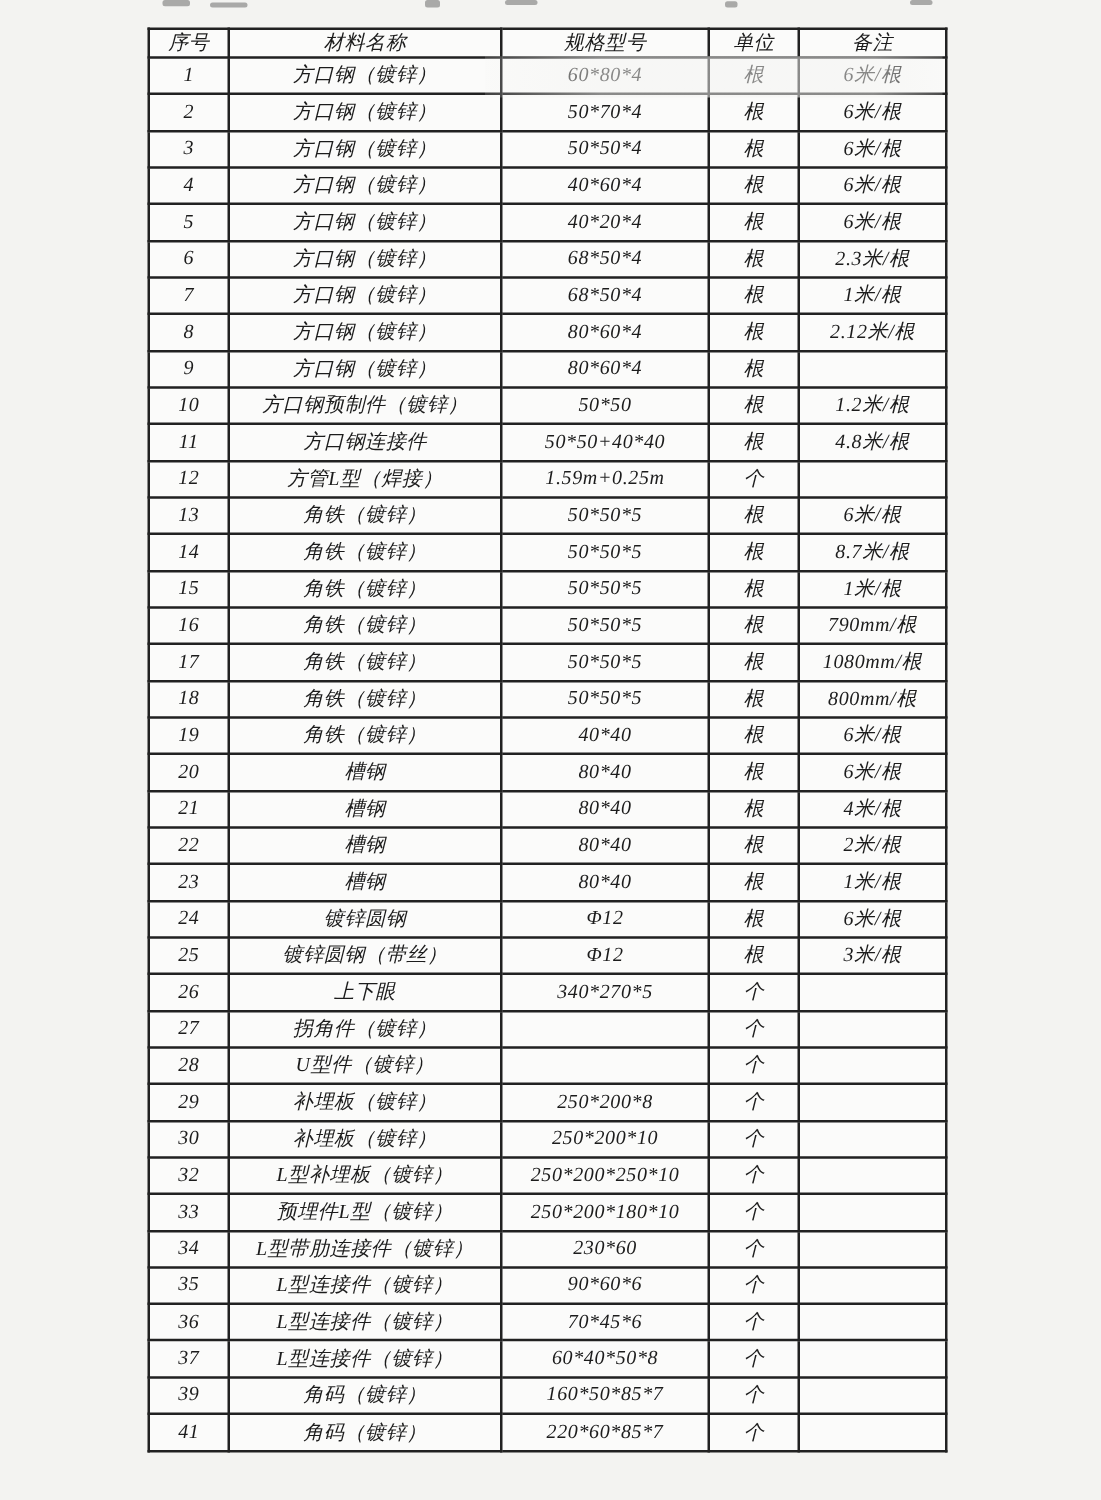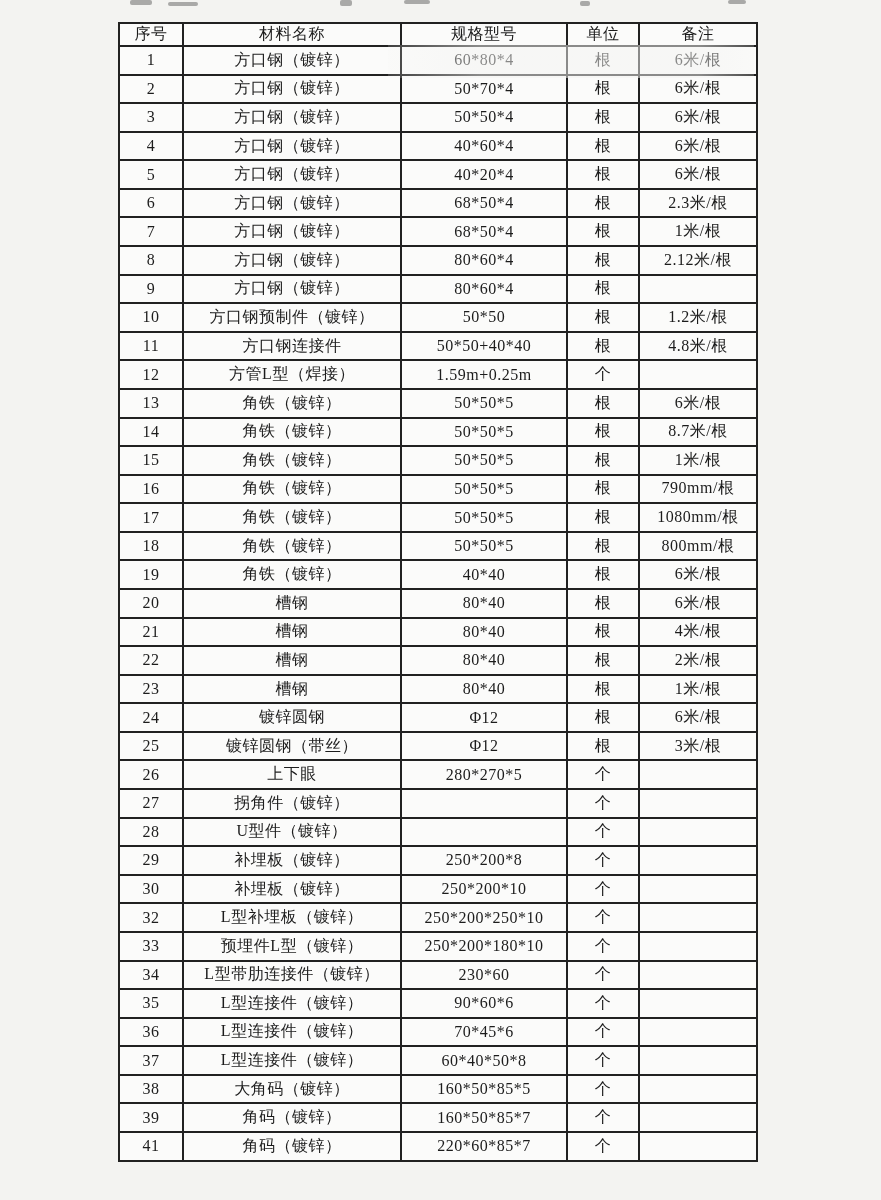--- a/index.html
+++ b/index.html
@@ -20,20 +20,21 @@
   }
   table.materials {
     position: absolute;
     left: 118px;
     top: 22px;
     width: 638px;
     height: 1140px;
     border-collapse: collapse;
     table-layout: fixed;
     background: var(--cell-bg, #fbfbfa);
+    font-style: italic;
   }
   table.materials th,
   table.materials td {
     border: 2px solid var(--table-border, #212121);
     text-align: center;
     vertical-align: middle;
     padding: 0;
     font-size: 16px;
     font-weight: normal;
     letter-spacing: 0.5px;
@@ -270,21 +271,21 @@
         <tr>
           <td>25</td>
           <td>镀锌圆钢（带丝）</td>
           <td>Φ12</td>
           <td>根</td>
           <td>3米/根</td>
         </tr>
         <tr>
           <td>26</td>
           <td>上下眼</td>
-          <td>280*270*5</td>
+          <td>340*270*5</td>
           <td>个</td>
           <td></td>
         </tr>
         <tr>
           <td>27</td>
           <td>拐角件（镀锌）</td>
           <td></td>
           <td>个</td>
           <td></td>
         </tr>
@@ -345,27 +346,20 @@
           <td></td>
         </tr>
         <tr>
           <td>37</td>
           <td>L型连接件（镀锌）</td>
           <td>60*40*50*8</td>
           <td>个</td>
           <td></td>
         </tr>
         <tr>
-          <td>38</td>
-          <td>大角码（镀锌）</td>
-          <td>160*50*85*5</td>
-          <td>个</td>
-          <td></td>
-        </tr>
-        <tr>
           <td>39</td>
           <td>角码（镀锌）</td>
           <td>160*50*85*7</td>
           <td>个</td>
           <td></td>
         </tr>
         <tr>
           <td>41</td>
           <td>角码（镀锌）</td>
           <td>220*60*85*7</td>

